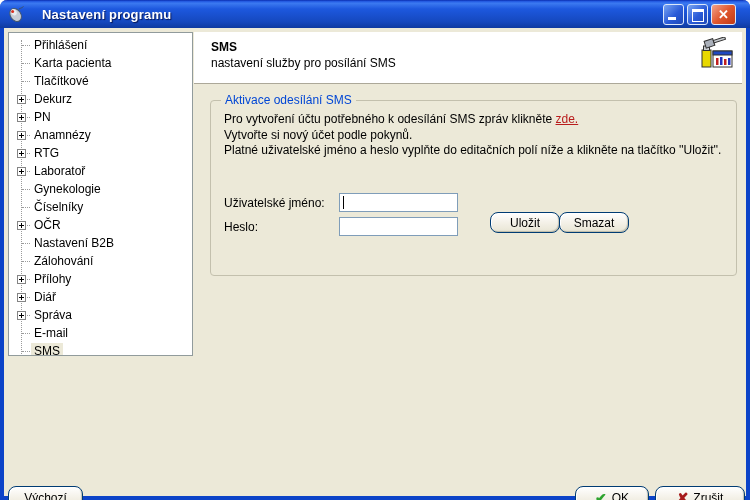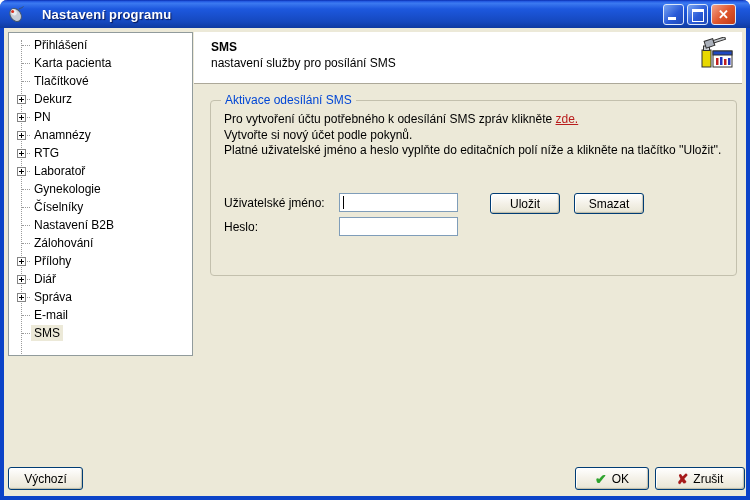--- a/index.html
+++ b/index.html
@@ -81,28 +81,28 @@
     position:absolute; left:128px; width:119px; height:19px;
     border:1px solid #7F9DB9; background:#fff; font:12px "Liberation Sans",sans-serif; padding:1px 3px;
   }
   .fld-input-1 { top:92px; }
   .fld-input-2 { top:116px; }
   .caret { position:absolute; left:132px; top:95px; width:1px; height:13px; background:#000; }
 
   
   .xp-btn {
     position:absolute; height:21px;
-    border:1px solid #003C74; border-radius:3px;
+    border:1px solid #003C74; border-radius:8px;
     background:linear-gradient(180deg,#ffffff 0%,#f4f1e8 50%,#e8e5d4 100%);
     box-shadow:inset -1px -1px 1px rgba(160,158,138,.6), inset 1px 1px 0 #fff;
     font:12px "Liberation Sans",sans-serif; text-align:center; cursor:default;
-    display:flex; align-items:center; justify-content:center; gap:5px;
+    display:flex; align-items:center; justify-content:center; gap:5px;margin-top:19px;
   }
   .btn-save   { left:279px; top:92px; width:70px; }
-  .btn-delete { left:363px; top:92px; width:70px; }
+  .btn-delete { left:348px; top:92px; width:70px; }
 
   
   .btn-default { left:4px;  top:439px; width:75px; height:23px; }
   .btn-ok      { left:571px; top:439px; width:74px; height:23px; }
   .btn-cancel  { left:651px; top:439px; width:90px; height:23px; }
   .ok-icon    { color:#2DA32D; font-weight:bold; font-size:14px; }
   .cancel-icon{ color:#A61A1A; font-weight:bold; font-size:14px; }
 </style>
 </head>
 <body>
@@ -164,20 +164,25 @@
             <span class="plusbox"></span>
             <span class="tree-label">Laboratoř</span>
           </div>
           <div class="tree-row">
             <span class="hstub"></span>
             <span class="tree-label">Gynekologie</span>
           </div>
           <div class="tree-row">
             <span class="hstub"></span>
             <span class="tree-label">Číselníky</span>
+          </div>
+          <div class="tree-row">
+            <span class="hstub"></span>
+            <span class="plusbox"></span>
+            <span class="tree-label">OČR</span>
           </div>
           <div class="tree-row">
             <span class="hstub"></span>
             <span class="tree-label">Nastavení B2B</span>
           </div>
           <div class="tree-row">
             <span class="hstub"></span>
             <span class="tree-label">Zálohování</span>
           </div>
           <div class="tree-row">

